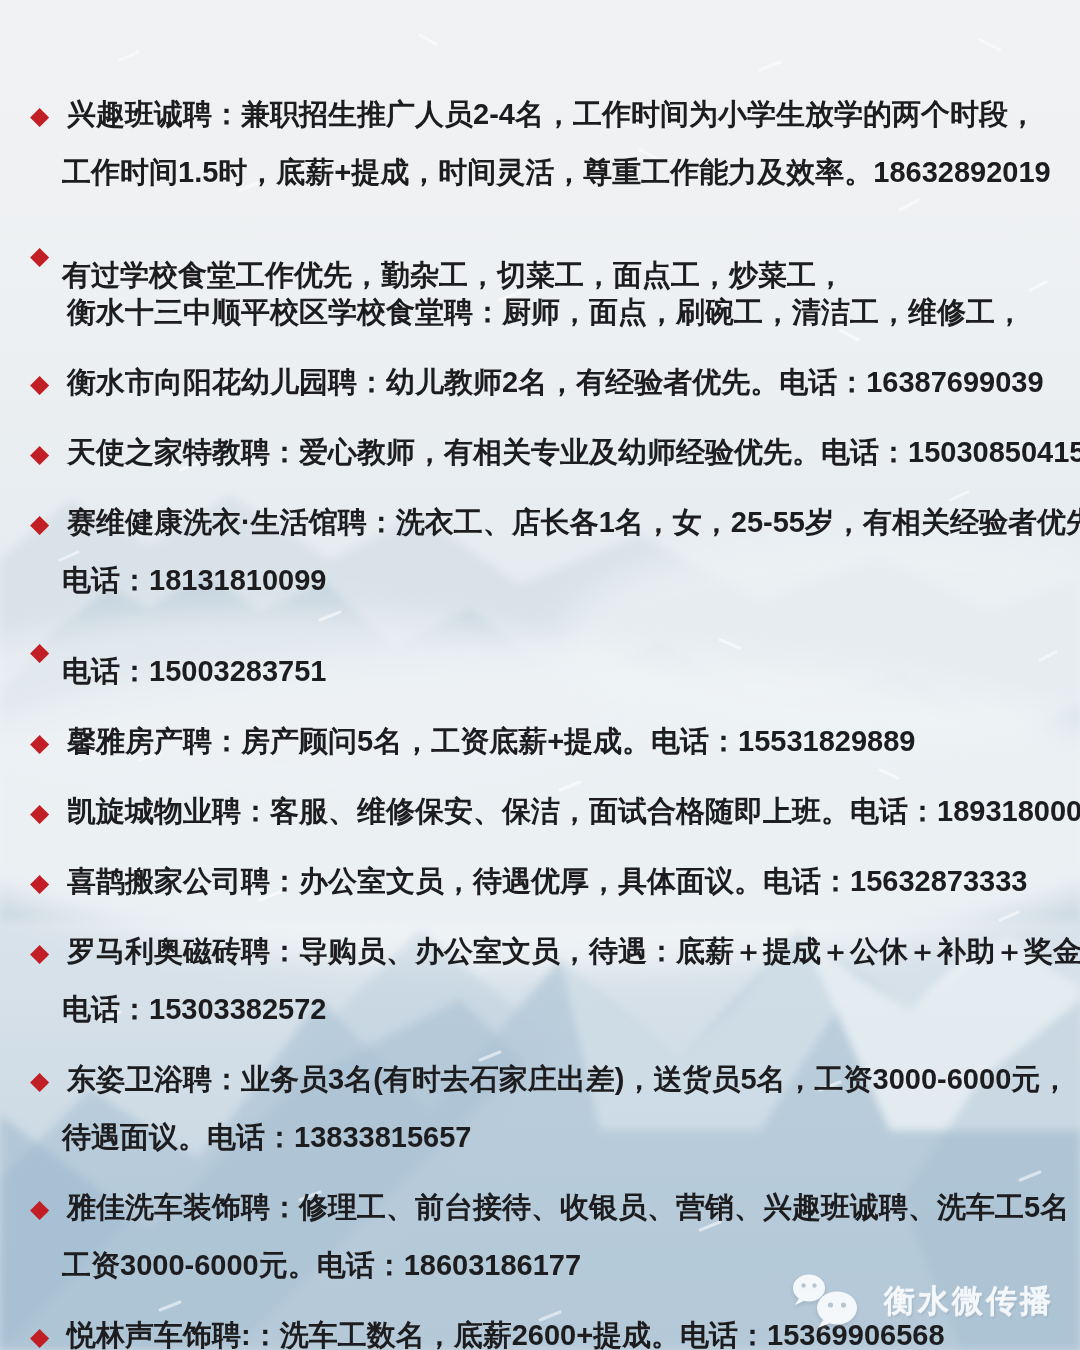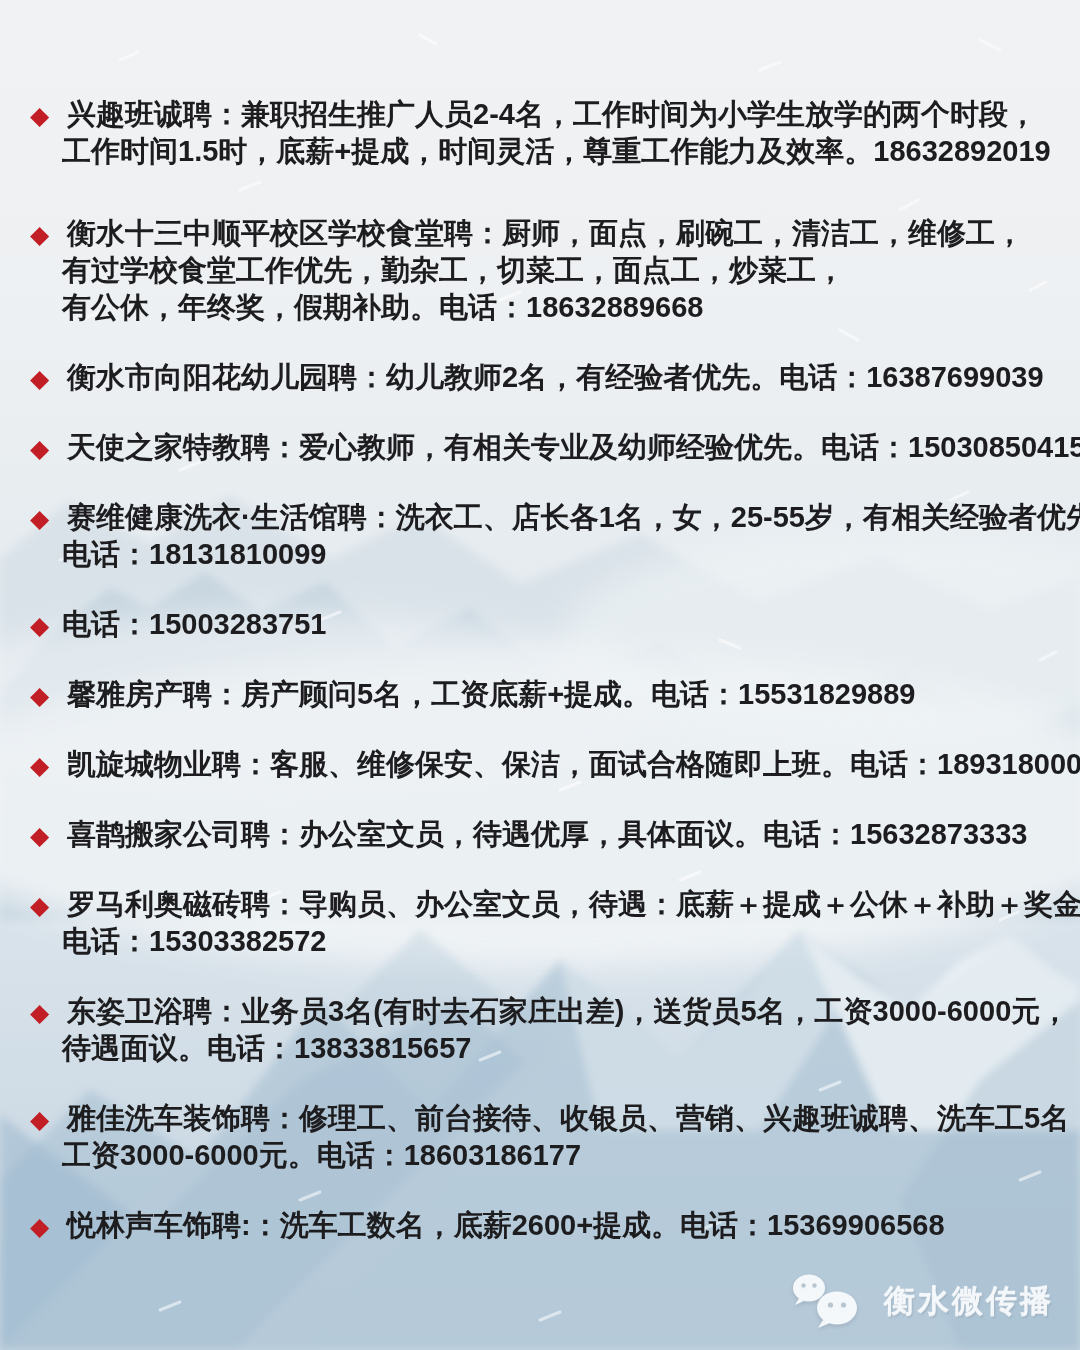--- a/index.html
+++ b/index.html
@@ -24,21 +24,21 @@
     color:#1d1d1f;
     letter-spacing:0;
     white-space:nowrap;
   }
   .listing .bullet{
     position:absolute;left:0;top:4px;
     font-size:25px;line-height:30px;
     color:#c21e25;
   }
   .listing .line{min-height:37px;margin-left:20px;}
-  .listing .line.cont{margin-left:15px;}
+  .listing .line.cont{margin-left:15px;margin-top:21px;}
   .listing.gap-lg{margin-top:12px;}
   .watermark{
     position:absolute;right:26px;bottom:20px;
     display:flex;align-items:center;gap:16px;
     opacity:0.95;
   }
   .wm-icon{display:block;filter:drop-shadow(0 2px 2px rgba(130,145,160,0.45));}
   .wm-text{
     font-size:31px;font-weight:700;letter-spacing:3px;
     color:rgba(250,252,254,0.92);
@@ -117,23 +117,22 @@
   <div class="listings">
 
     <div class="listing">
       <span class="bullet">◆</span>
       <div class="line">兴趣班诚聘：兼职招生推广人员2-4名，工作时间为小学生放学的两个时段，</div>
       <div class="line cont">工作时间1.5时，底薪+提成，时间灵活，尊重工作能力及效率。18632892019</div>
     </div>
 
     <div class="listing gap-lg">
       <span class="bullet">◆</span>
+      <div class="line cont">有过学校食堂工作优先，勤杂工，切菜工，面点工，炒菜工，</div>
       <div class="line">衡水十三中顺平校区学校食堂聘：厨师，面点，刷碗工，清洁工，维修工，</div>
-      <div class="line cont">有过学校食堂工作优先，勤杂工，切菜工，面点工，炒菜工，</div>
-      <div class="line cont">有公休，年终奖，假期补助。电话：18632889668</div>
     </div>
 
     <div class="listing">
       <span class="bullet">◆</span>
       <div class="line">衡水市向阳花幼儿园聘：幼儿教师2名，有经验者优先。电话：16387699039</div>
     </div>
 
     <div class="listing">
       <span class="bullet">◆</span>
       <div class="line">天使之家特教聘：爱心教师，有相关专业及幼师经验优先。电话：15030850415</div>

